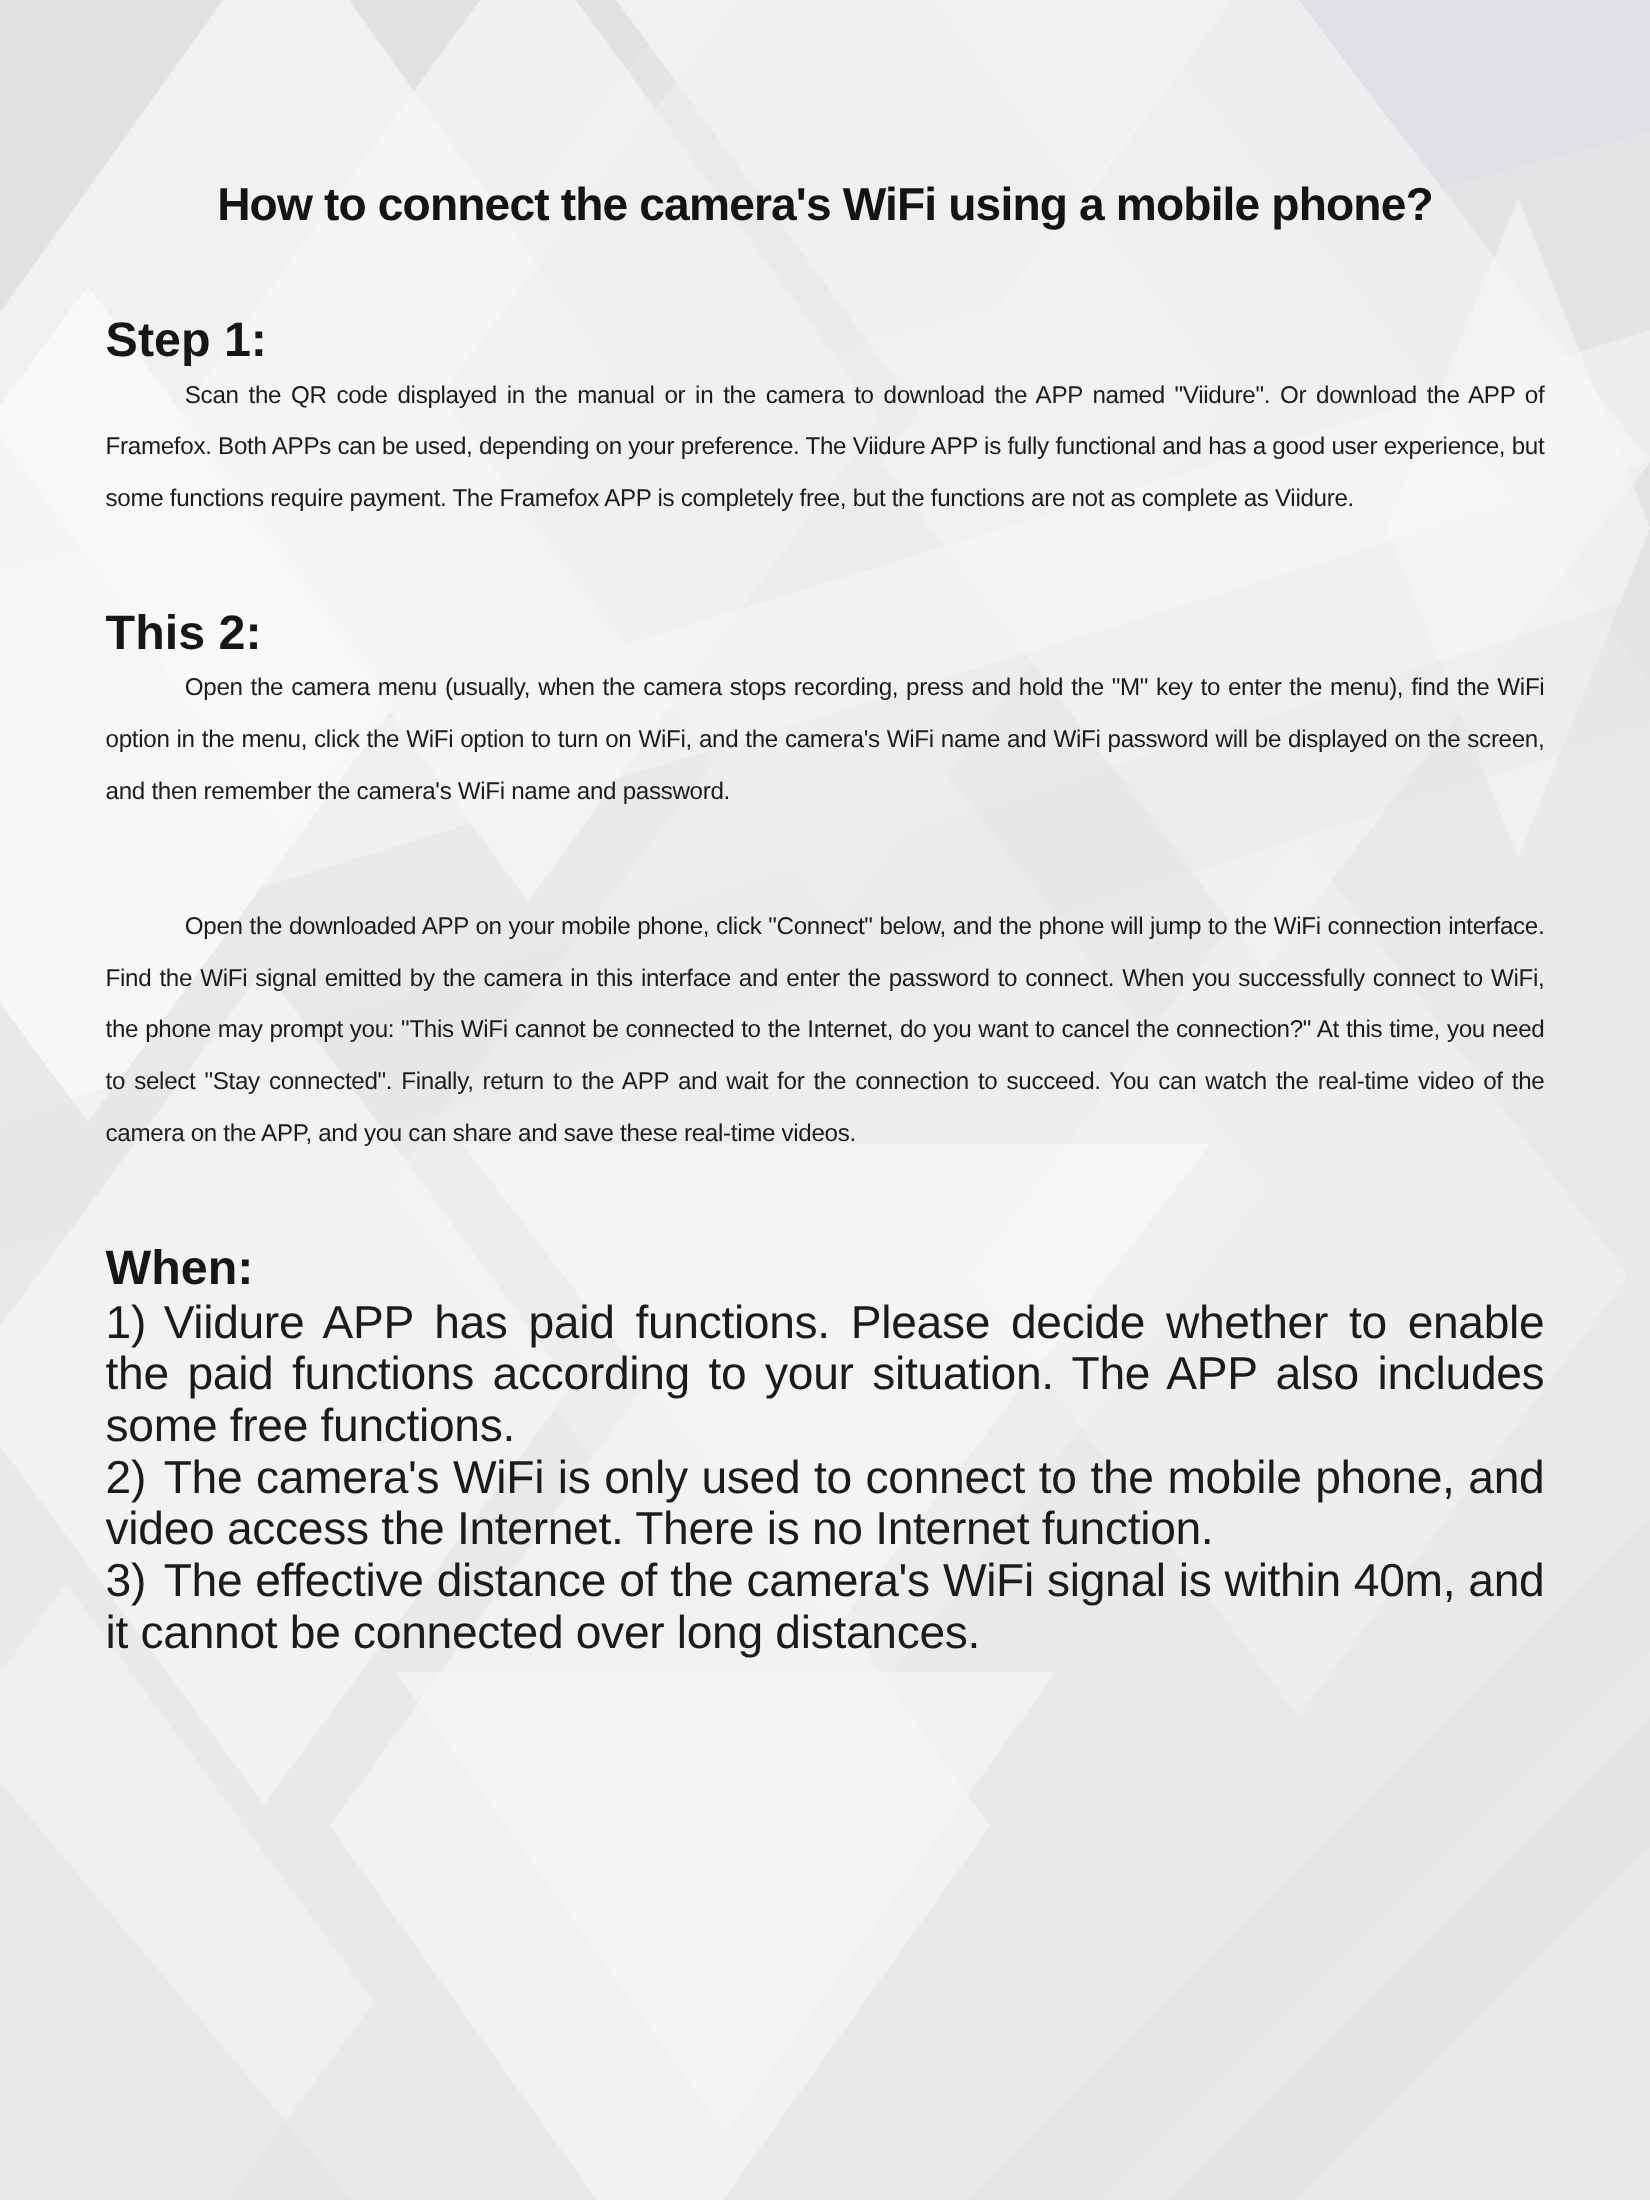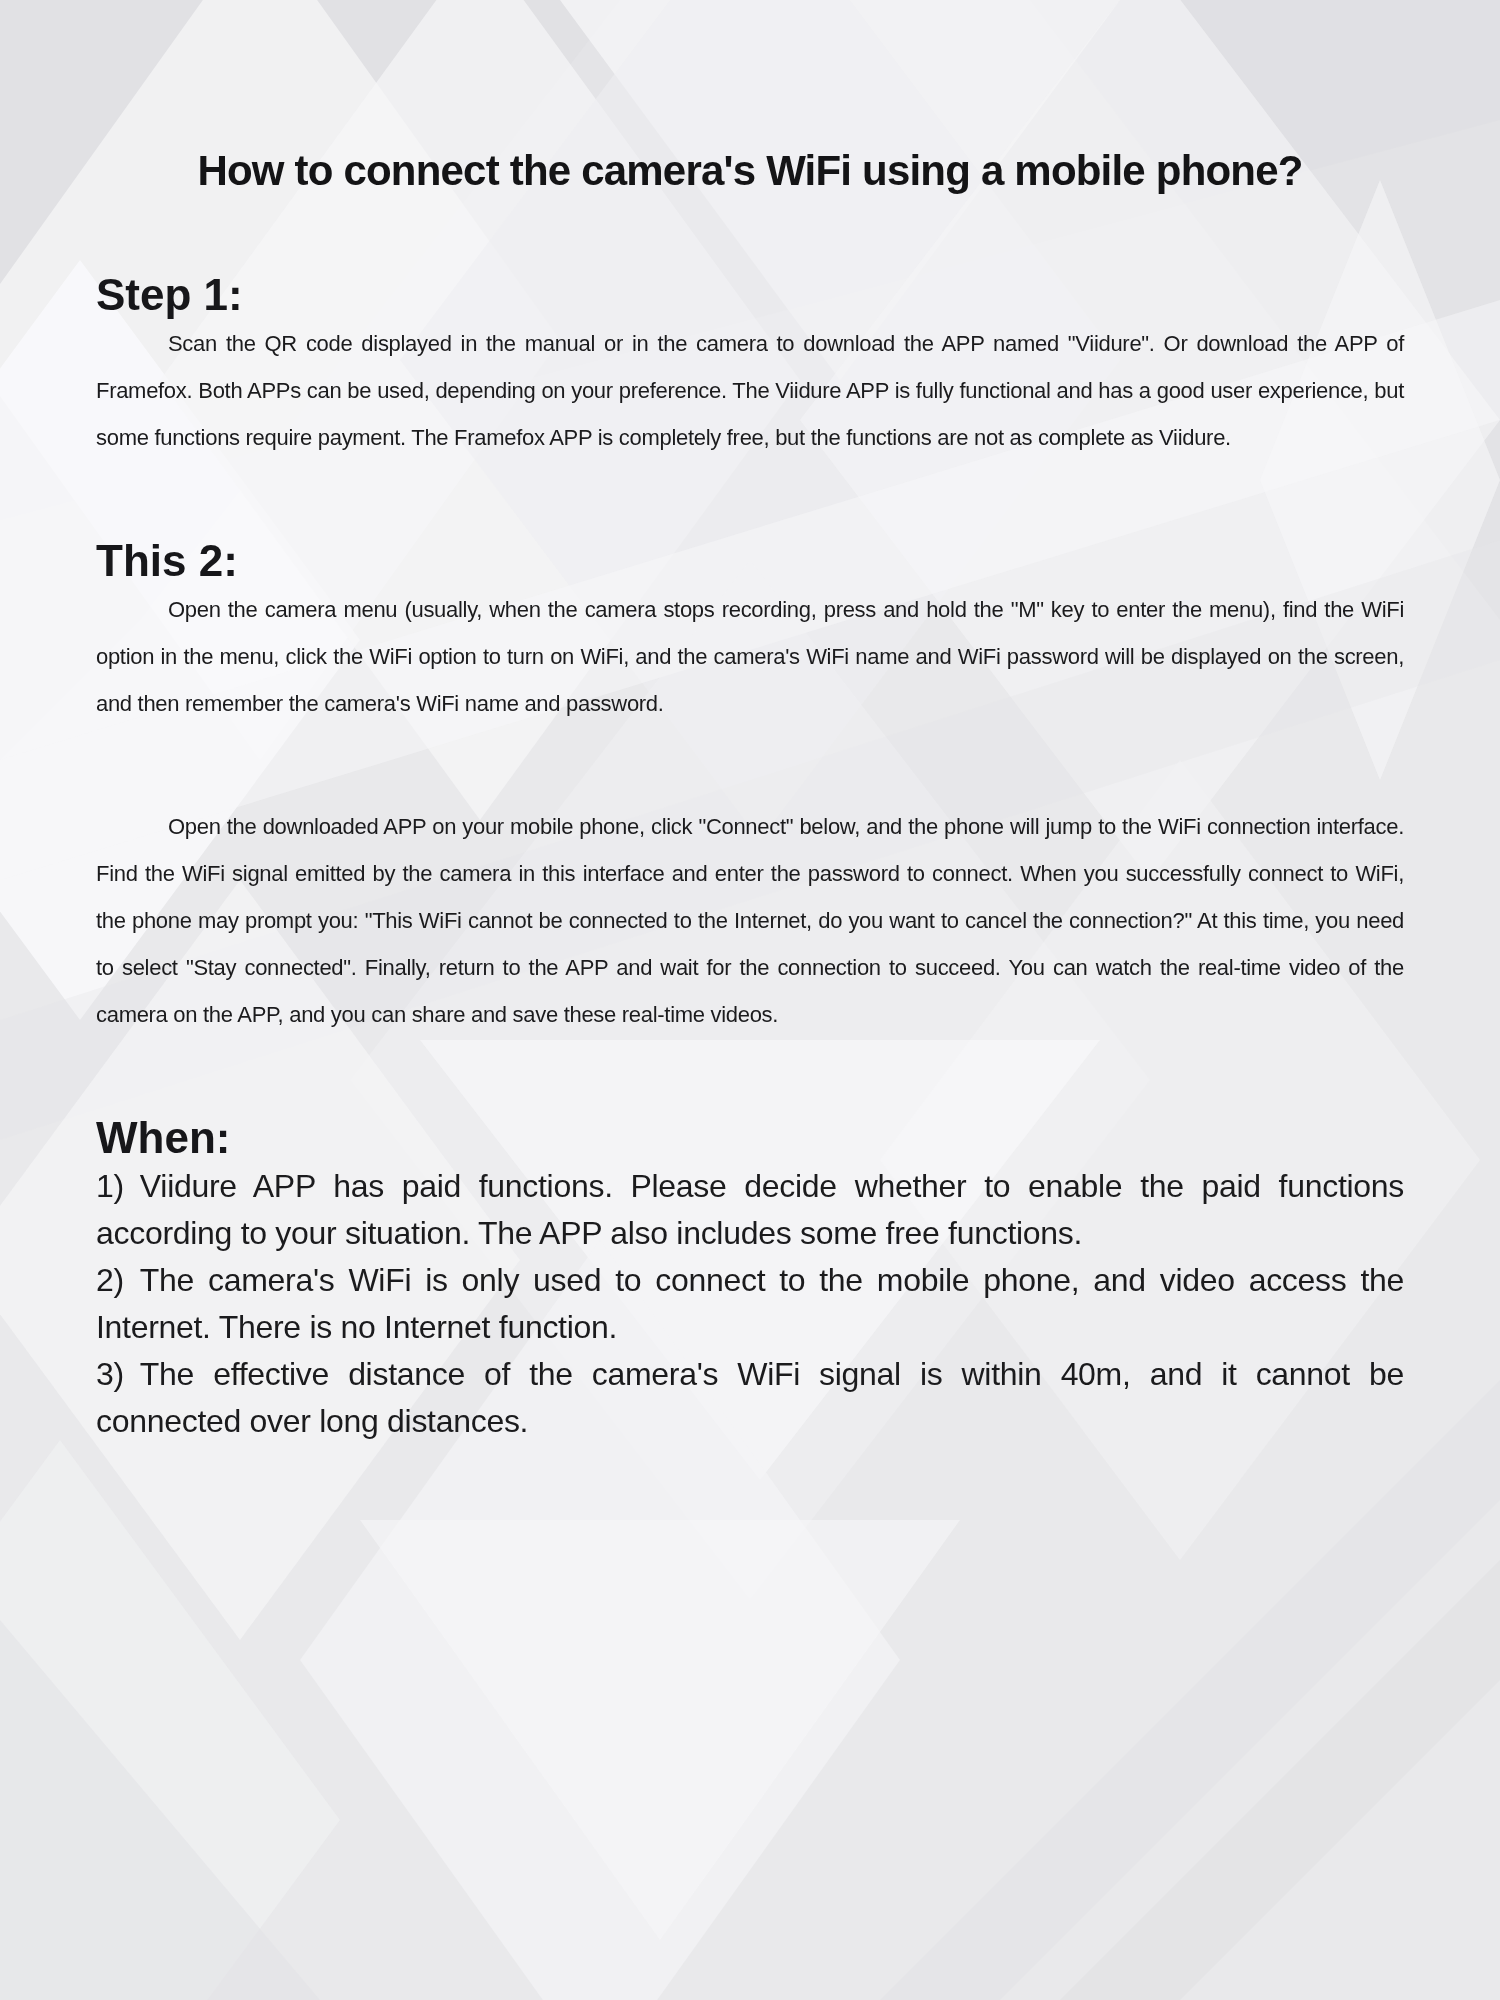--- a/index.html
+++ b/index.html
@@ -18,21 +18,21 @@
   }
   svg.bg {
     position: absolute;
     left: 0; top: 0;
     width: 1500px;
     height: 2000px;
     display: block;
   }
   .content {
     position: absolute;
-    left: 0; top: 1px;
+    left: 0; top: 16px;
     width: 1500px;
     height: 1788px;
     box-sizing: border-box;
     padding: 146px 96px 0 96px;
     color: #1b1b1d;
   }
   h1.title {
     margin: 0;
     text-align: center;
     font-size: 42px;
@@ -53,21 +53,21 @@
   p.body {
     margin: 0;
     font-size: 22px;
     line-height: 47px;
     letter-spacing: -0.3px;
     text-align: justify;
     text-indent: 72px;
   }
   p.note-item {
     margin: 0;
-    font-size: 32px;
+    font-size: 42px;
     line-height: 47px;
     letter-spacing: -0.3px;
     text-align: justify;
     text-indent: 0;
   }
   .marker {
     padding-right: 16px;
   }
 </style>
 </head>

